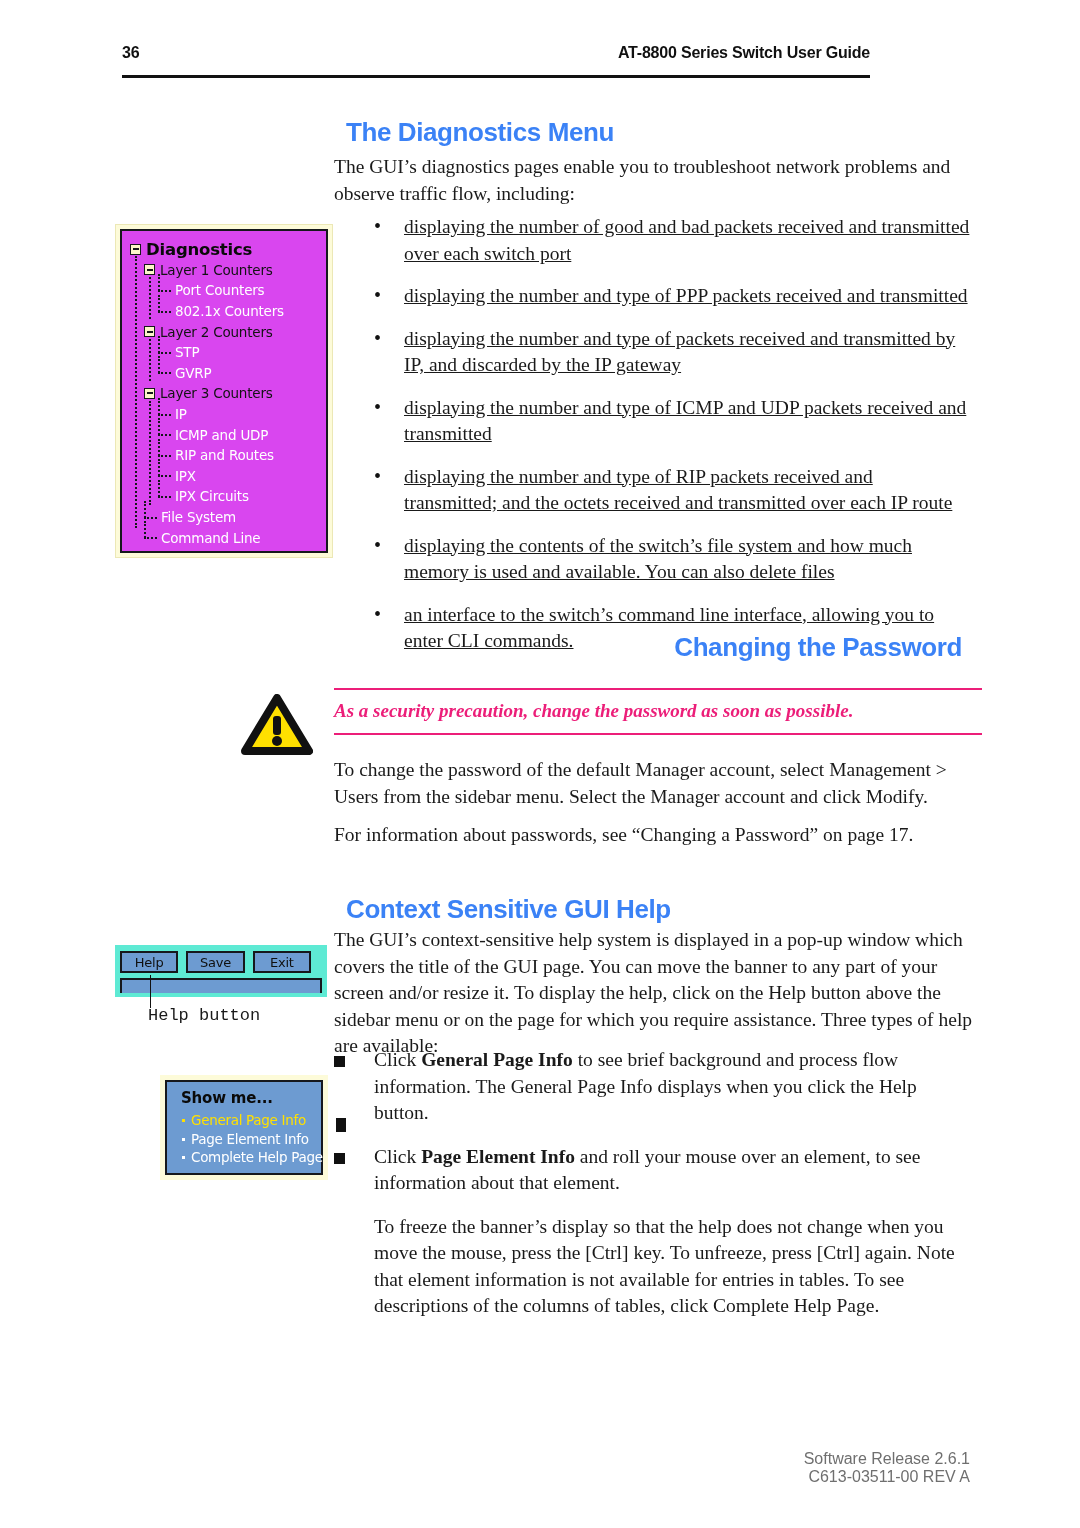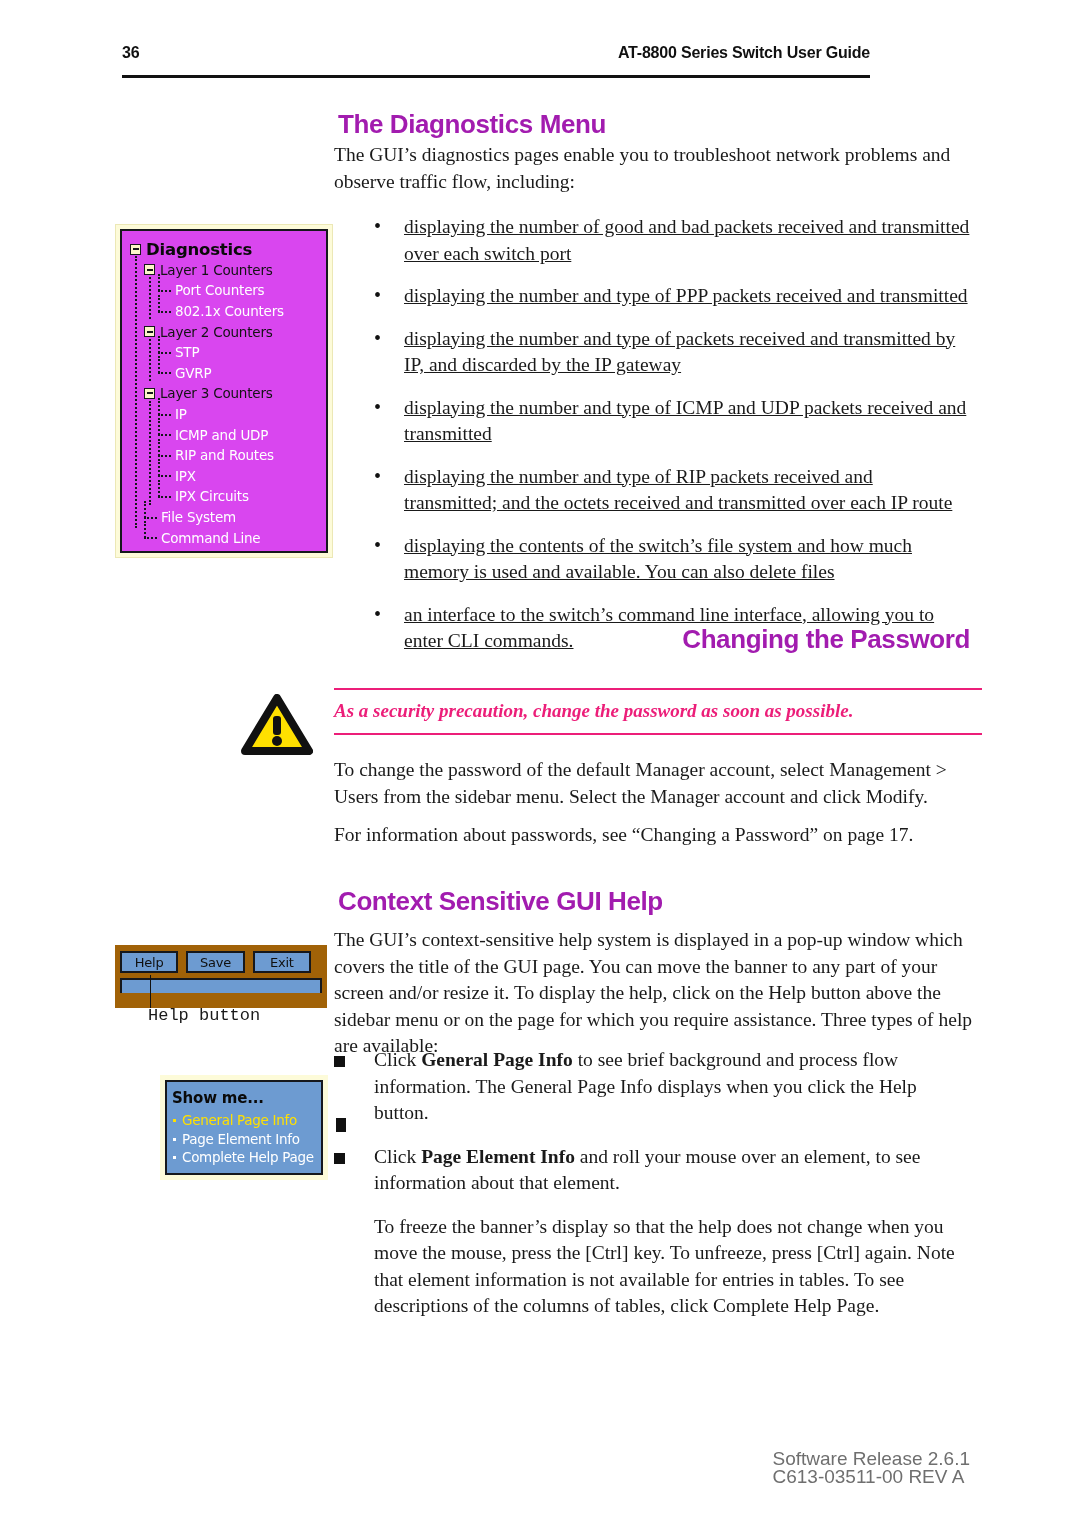--- a/index.html
+++ b/index.html
@@ -52,22 +52,22 @@
   
   .col {
     position: absolute;
     left: 334px;
     width: 640px;
   }
   h1.sec {
     font-family: "Liberation Sans", sans-serif;
     font-size: 26px;
     font-weight: bold;
-    color: #a21caf;
-    margin: 4px;
+    color: #3b82f6;
+    margin: 12px;
     letter-spacing: -0.4px;
   }
   p.body {
     font-size: 19.5px;
     line-height: 26.5px;
     margin: 0;
     color: #1a1a1a;
   }
 
   
@@ -240,22 +240,22 @@
   }
   .indent1 { margin-left: 14px; }
   .indent2 { margin-left: 28px; }
 
   
   .btn-figure {
     position: absolute;
     left: 115px;
     top: 945px;
     width: 212px;
-    height: 63px;
-    background: #a16207;
+    height: 52px;
+    background: #5eead4;
     box-sizing: border-box;
     padding: 6px 16px 0 5px;
   }
   .btn-row {
     display: flex;
     gap: 8px;
   }
   .gui-btn {
     width: 62px;
     height: 22px;
@@ -306,21 +306,21 @@
     background: #fdfbd9;
     box-sizing: border-box;
     padding: 5px;
   }
   .showme-inner {
     width: 100%;
     height: 100%;
     background: #6d9bd1;
     border: 2px solid #16181c;
     box-sizing: border-box;
-    padding: 7px 5px;
+    padding: 7px 14px;
     font-family: "DejaVu Sans", sans-serif;
   }
   .showme-title {
     font-size: 15px;
     font-weight: bold;
     color: #0a0a0a;
     letter-spacing: -0.2px;
     margin-bottom: 4px;
   }
   .showme-item {
@@ -350,40 +350,40 @@
     width: 10px;
     height: 14px;
     background: #111;
   }
 
   
   .footer {
     position: absolute;
     right: 110px;
     top: 1450px;
-    text-align: left;
+    text-align: right;
     font-family: "Liberation Sans", sans-serif;
-    font-size: 19px;
+    font-size: 16px;
     line-height: 18px;
     color: #6f6f6f;
   }
 </style>
 </head>
 <body>
 
 <div class="page-header">
   <span class="page-number">36</span>
   <span class="guide-title">AT-8800 Series Switch User Guide</span>
 </div>
 <div class="header-rule"></div>
 
 <div class="col" style="top:105px;">
   <h1 class="sec">The Diagnostics Menu</h1>
 </div>
-<div class="col" style="top:142px;font-family:Liberation Serif, serif;">
+<div class="col" style="top:154px;font-family:Liberation Serif, serif;">
   <p class="body">The GUI’s diagnostics pages enable you to troubleshoot network problems and observe traffic flow, including:</p>
 </div>
 <div class="col" style="top:210px;">
   <ul class="dots">
     <li>displaying the number of good and bad packets received and transmitted over each switch port</li>
     <li>displaying the number and type of PPP packets received and transmitted</li>
     <li>displaying the number and type of packets received and transmitted by IP, and discarded by the IP gateway</li>
     <li>displaying the number and type of ICMP and UDP packets received and transmitted</li>
     <li>displaying the number and type of RIP packets received and transmitted; and the octets received and transmitted over each IP route</li>
     <li>displaying the contents of the switch’s file system and how much memory is used and available. You can also delete files</li>

